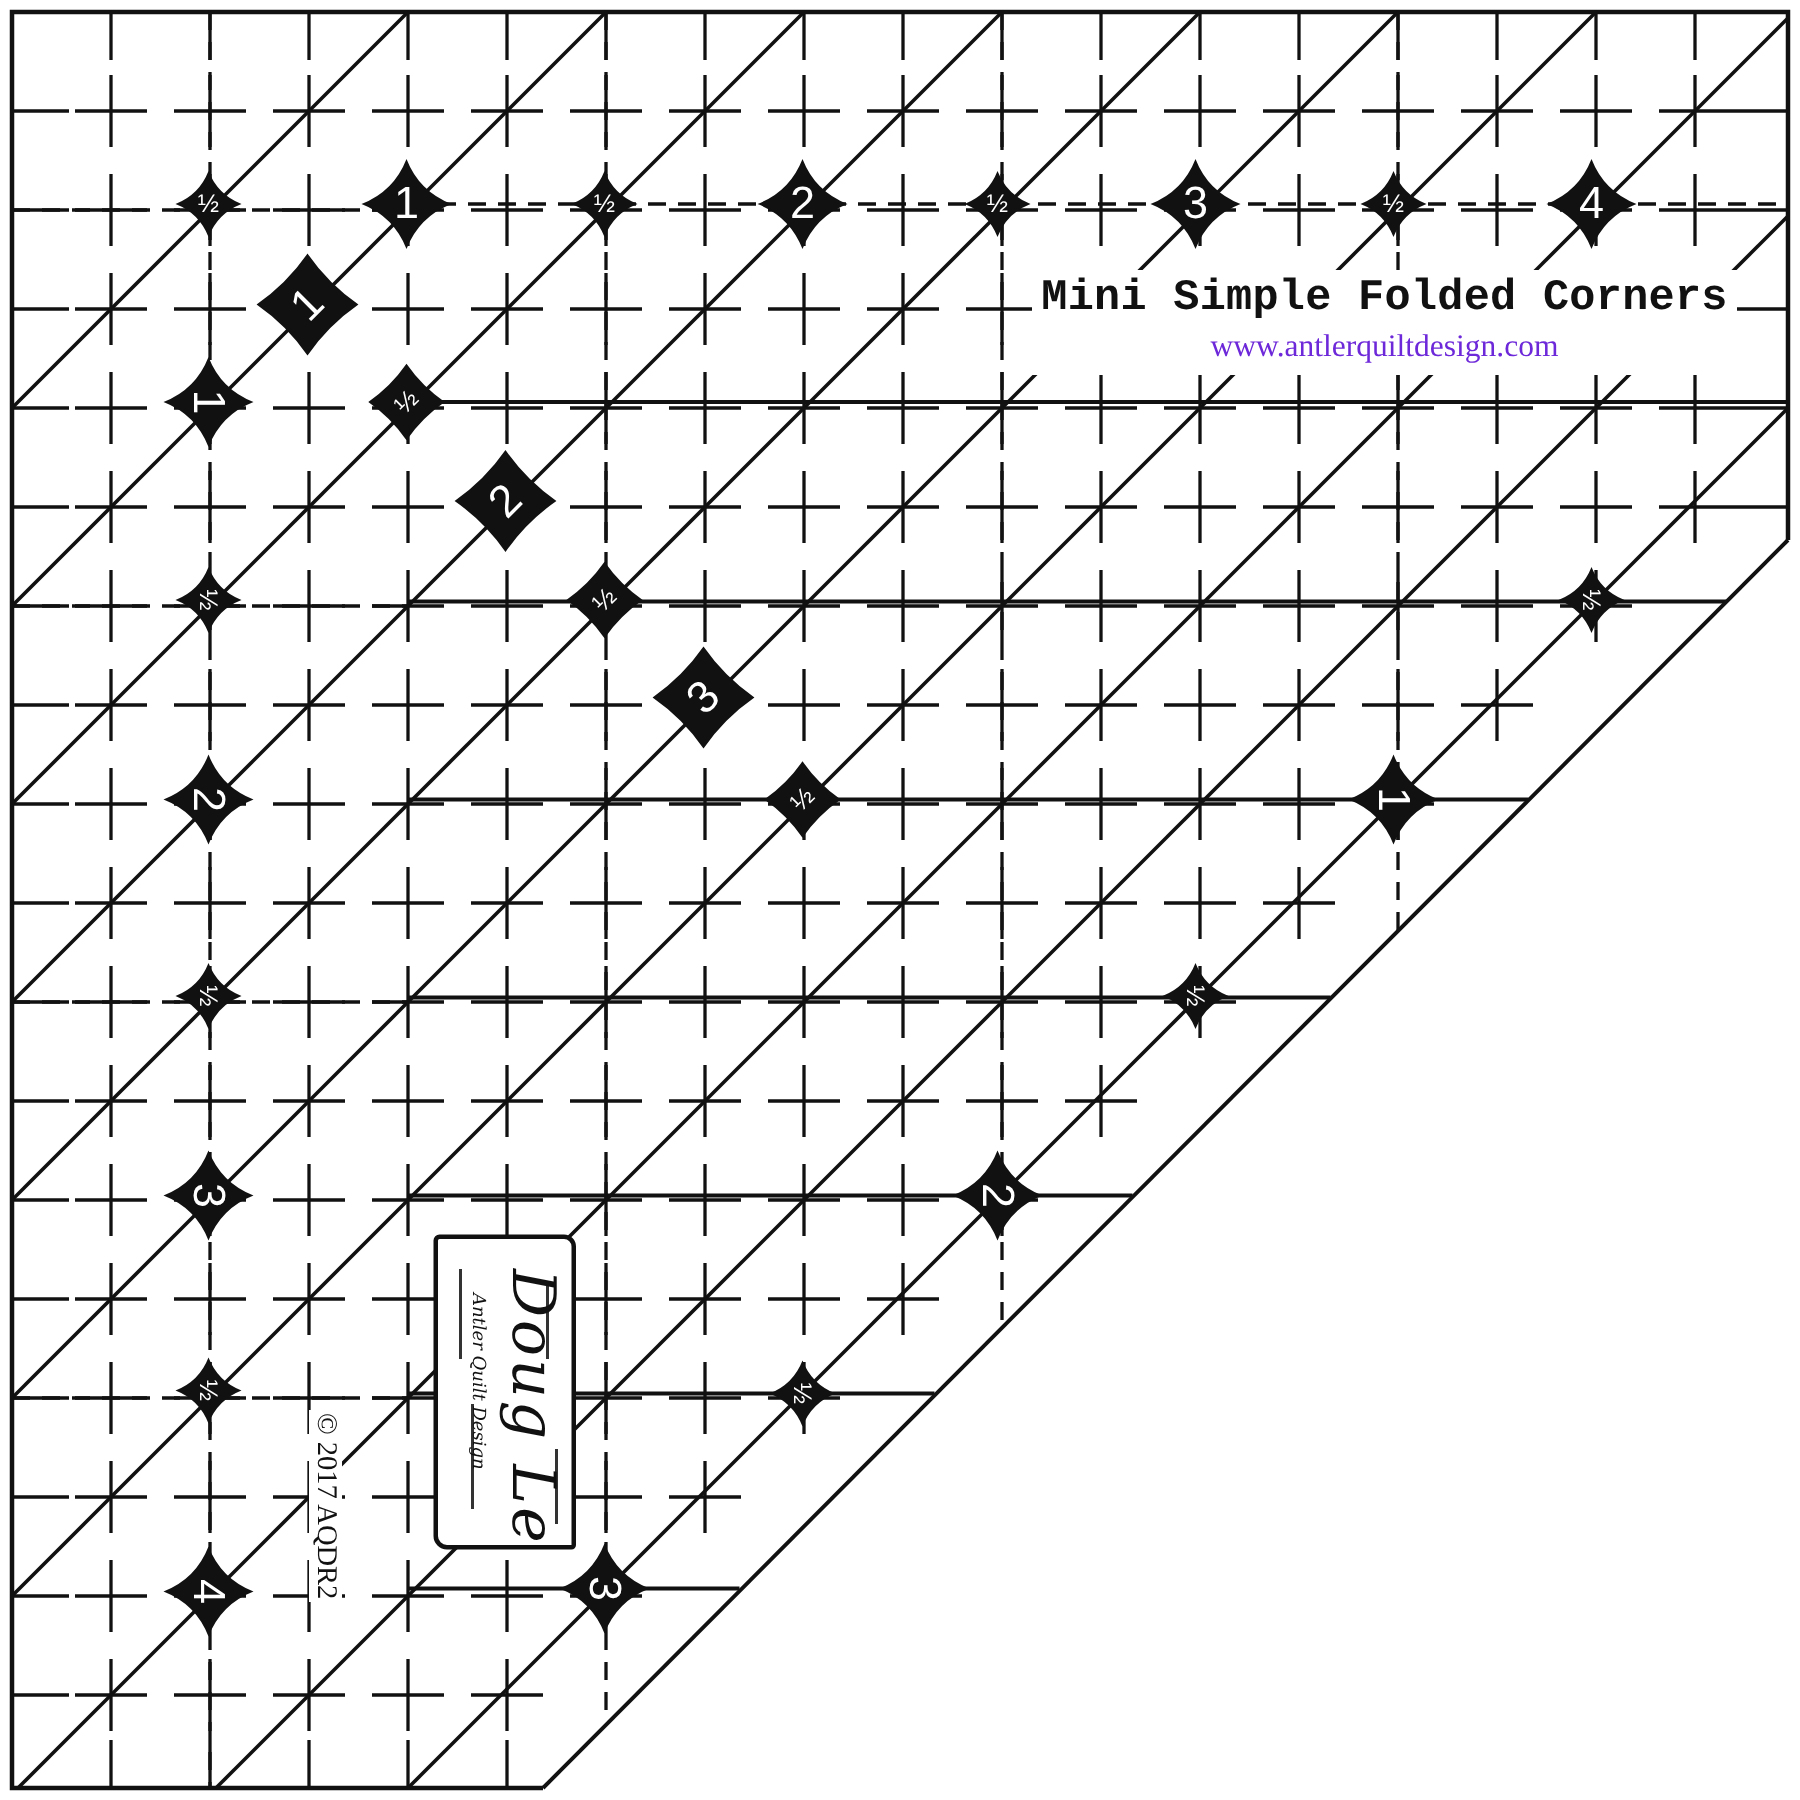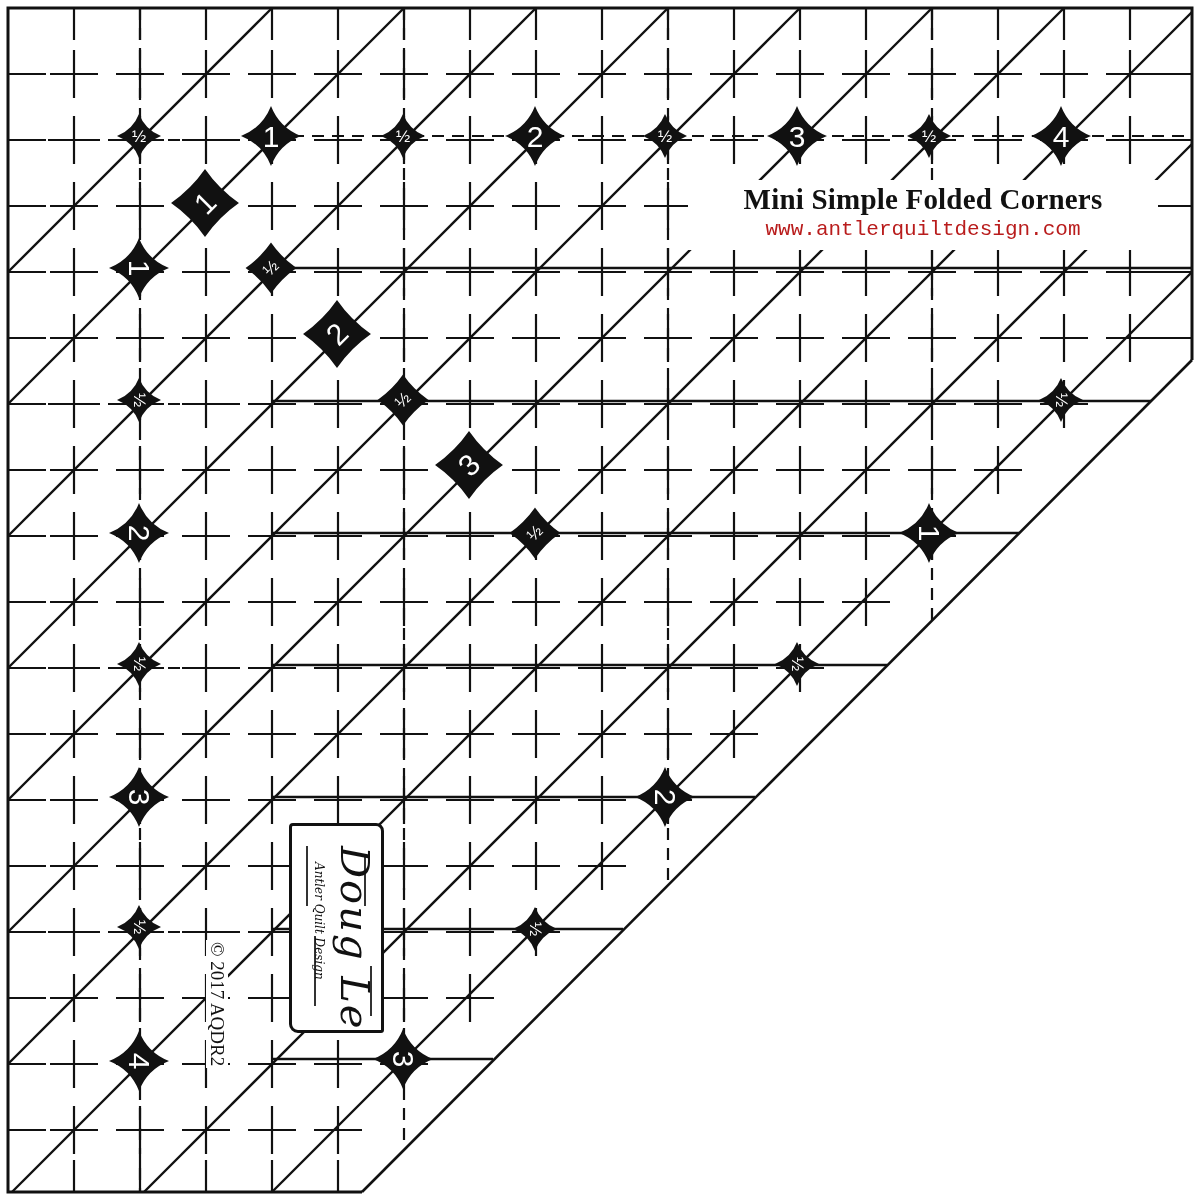--- a/index.html
+++ b/index.html
@@ -1,20 +1,20 @@
 <!DOCTYPE html>
 <html><head>
 <meta charset="utf-8">
 <style>
   html, body { margin: 0; padding: 0; background: #ffffff; }
   body { width: 1200px; height: 1200px; overflow: hidden; position: relative; }
   #ruler { position: absolute; left: 0; top: 0; width: 1200px; height: 1200px; }
   .title-block { position: absolute; left: 688px; top: 180px; width: 470px; height: 70px; background: #fff; text-align: center; }
-  .title { font-family: Liberation Serif, serif; font-weight: bold; font-size: 29px; color: #111; line-height: 38px; letter-spacing: 0.2px; }
-  .url { font-family: Liberation Mono, monospace; font-size: 21px; color: #b91c1c; line-height: 24px; }
+  .title { font-family: Liberation Mono, monospace; font-weight: bold; font-size: 29px; color: #111; line-height: 38px; letter-spacing: 0.2px; }
+  .url { font-family: Liberation Serif, serif; font-size: 21px; color: #6d28d9; line-height: 24px; }
   .copyright { position: absolute; left: 228px; top: 940px; transform-origin: 0 0; transform: rotate(90deg); font-family: "Liberation Serif", serif; font-size: 19px; color: #111; white-space: nowrap; background: #fff; padding: 0 2px; }
   .logo { position: absolute; left: 289px; top: 823px; width: 95px; height: 210px; background: #fff; border: 3px solid #111; border-radius: 4px 8px 3px 9px; box-sizing: border-box; overflow: hidden; }
   .logo .grain { position: absolute; width: 1.5px; background: #333; }
   .logo-inner { position: absolute; left: 0; top: 0; width: 210px; height: 95px; transform-origin: 0 0; transform: translate(92px, 0) rotate(90deg); }
   .logo-name { position: absolute; left: 20px; top: 6px; font-family: "DejaVu Serif", serif; font-style: italic; font-size: 40px; color: #111; white-space: nowrap; letter-spacing: 2px; }
   .logo-sub { position: absolute; left: 36px; top: 58px; font-family: "DejaVu Serif", serif; font-style: italic; font-size: 12px; color: #111; white-space: nowrap; }
 </style>
 </head>
 <body>
 

